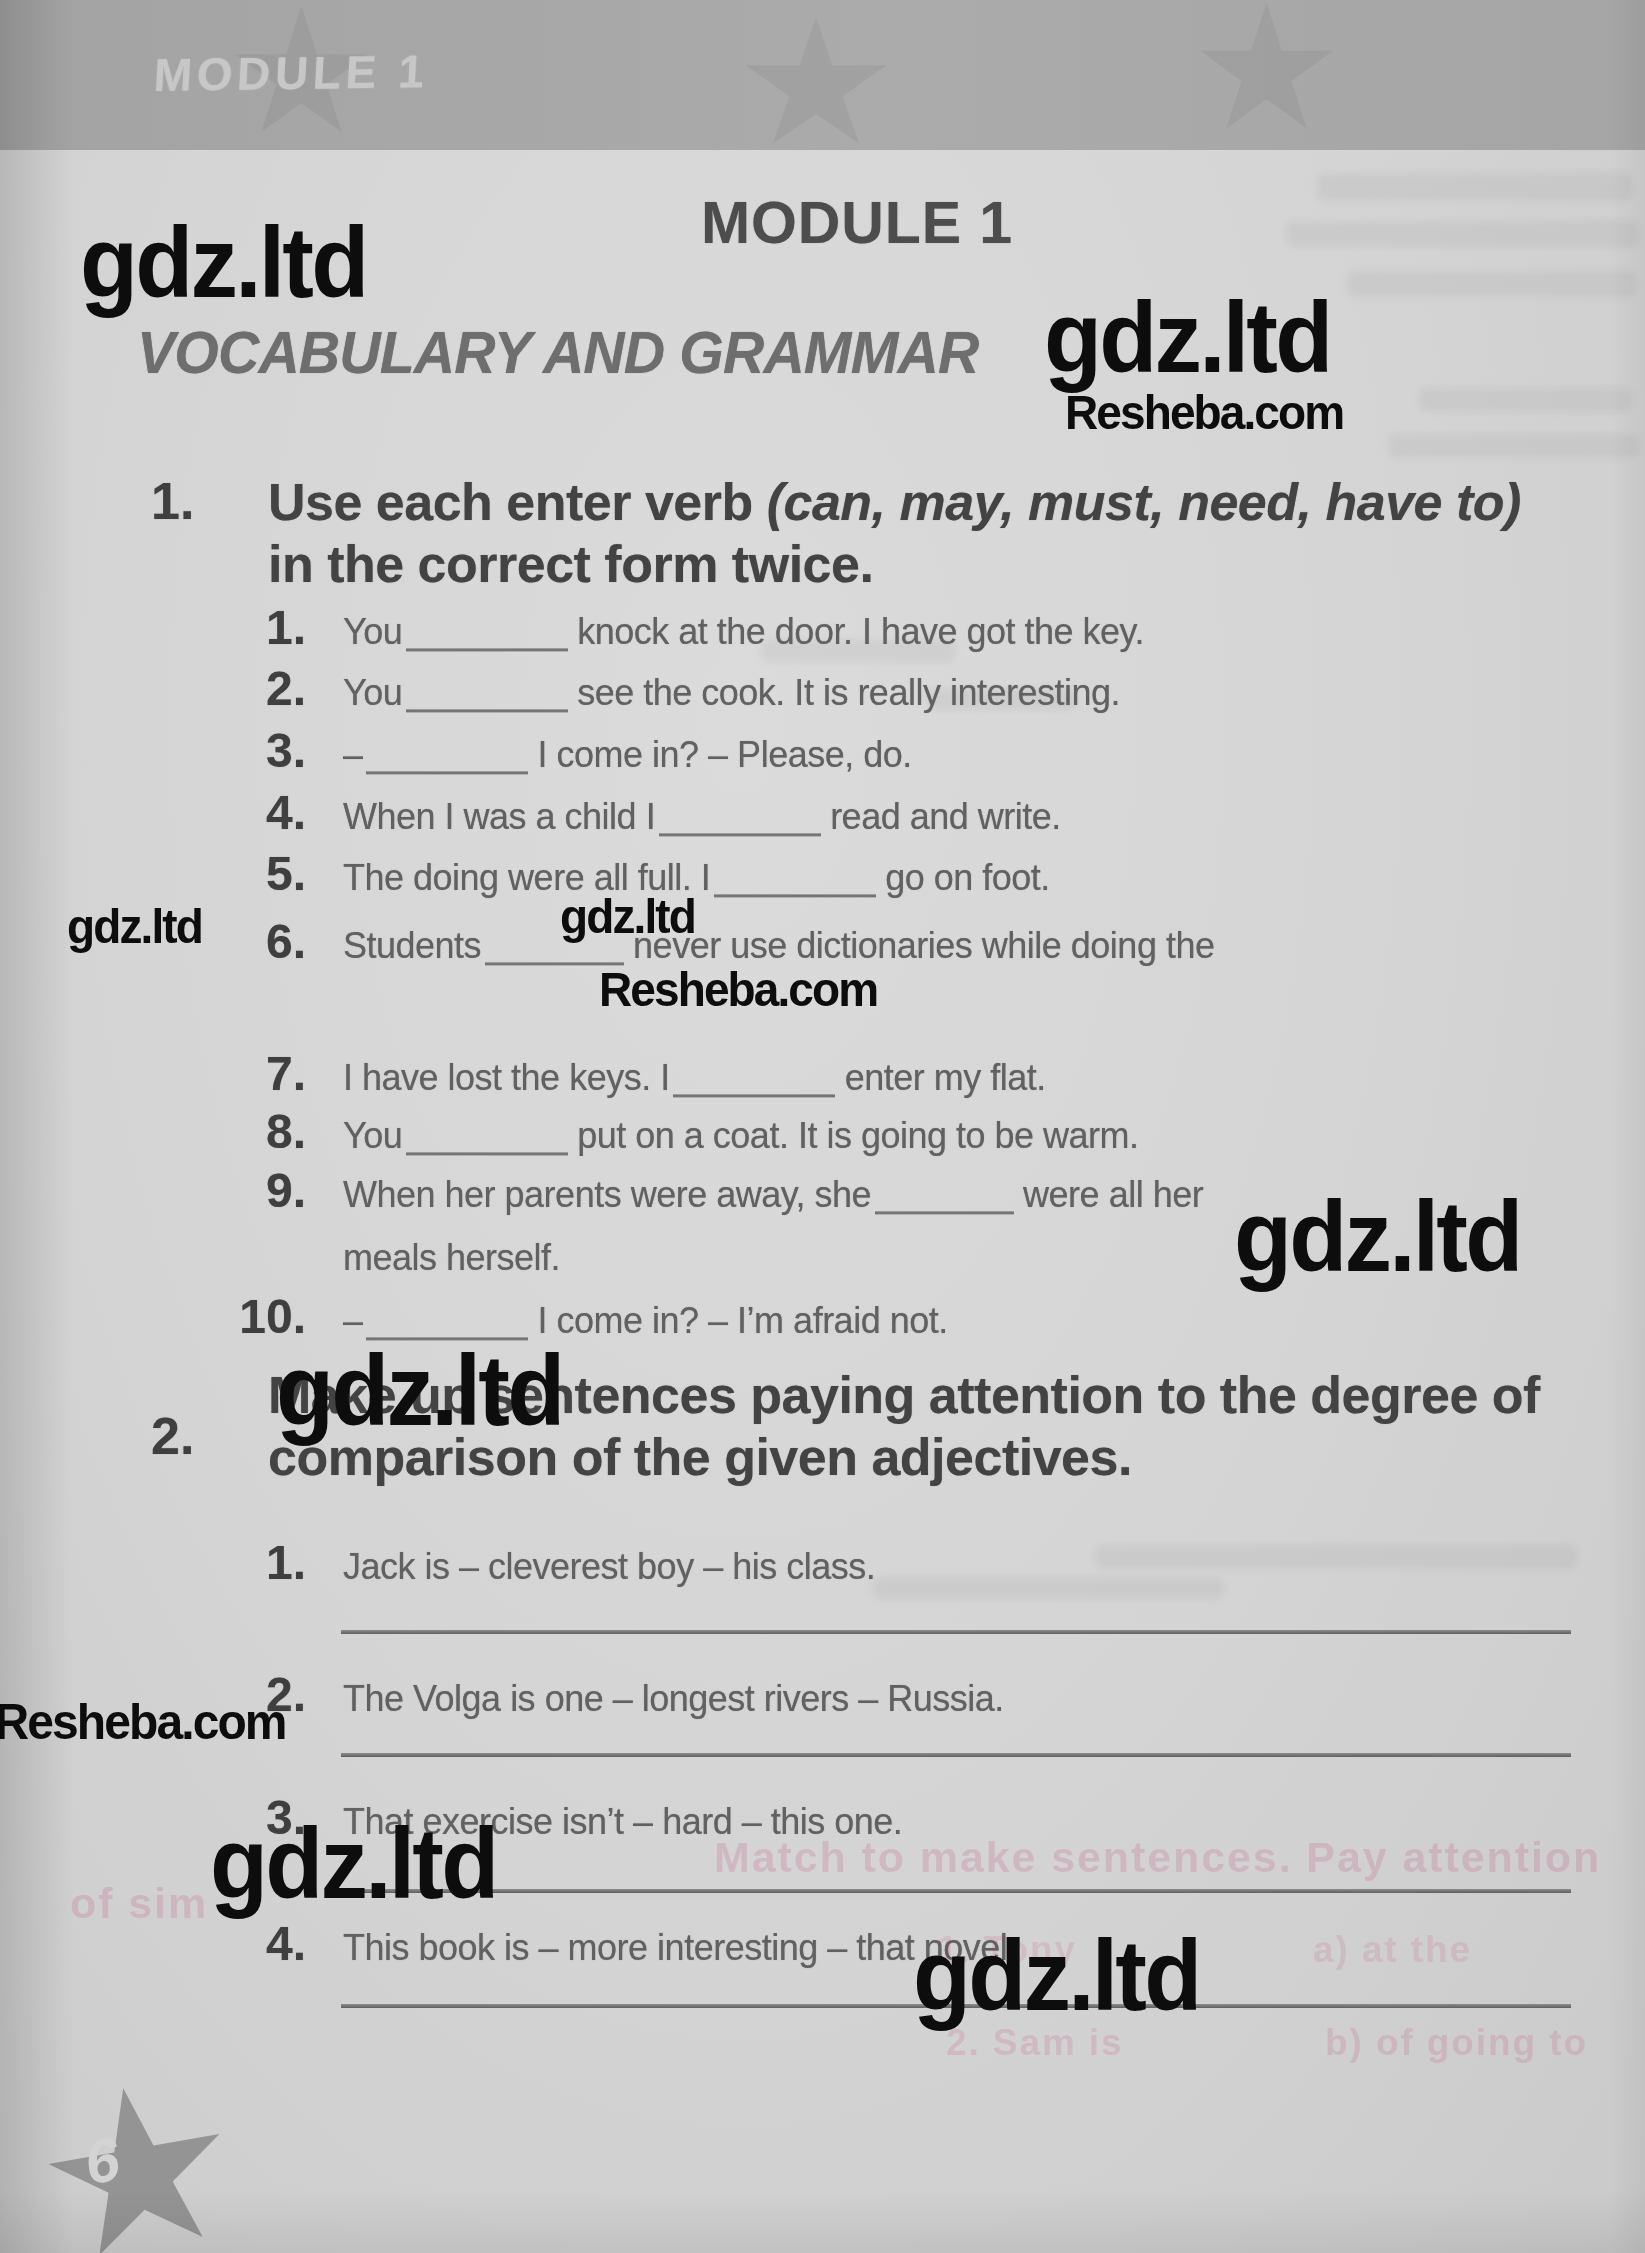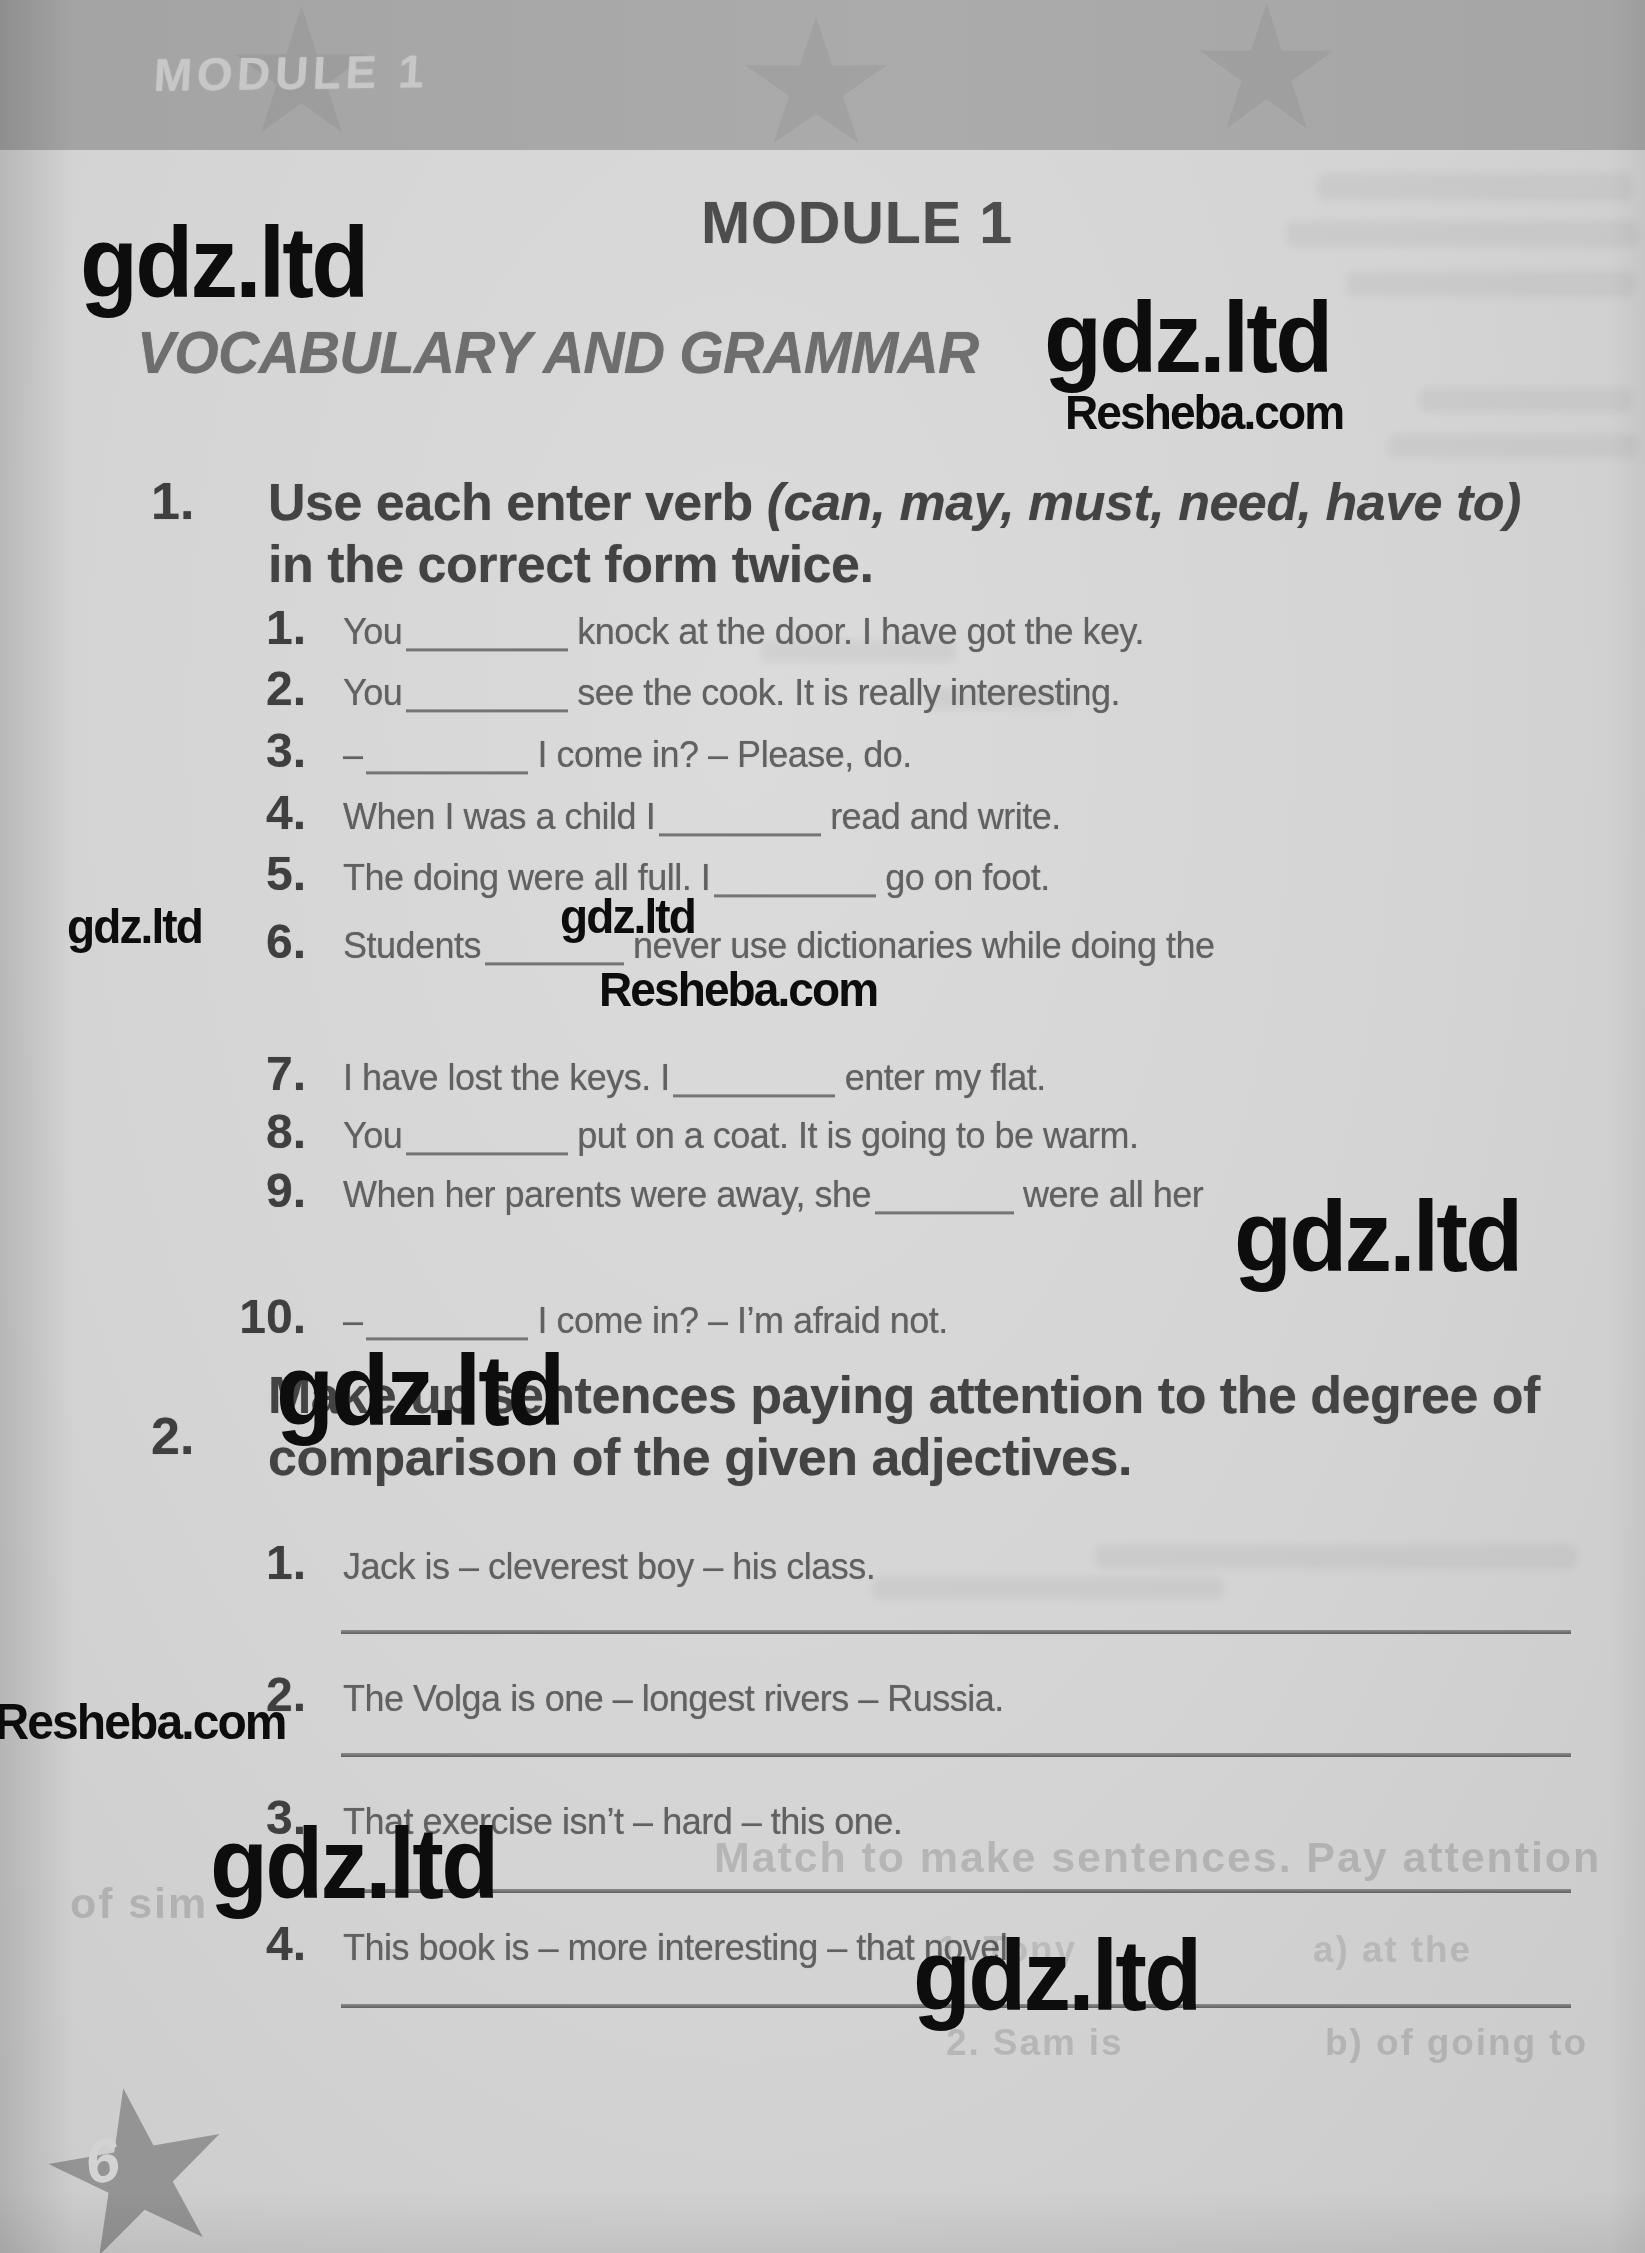--- a/index.html
+++ b/index.html
@@ -80,21 +80,21 @@
 
   .wm{
     position:absolute;color:#0d0d0d;font-weight:700;line-height:1;
     letter-spacing:-2.8px;transform:scaleY(1.05);transform-origin:left top;
     white-space:nowrap;
   }
   .wm-big{font-size:95px;}
   .wm-med{font-size:46px;letter-spacing:-1.9px;}
 
   .ghost{
-    position:absolute;color:#000000;font-weight:700;opacity:.14;
+    position:absolute;color:#be185d;font-weight:700;opacity:.14;
     filter:blur(0.6px);white-space:nowrap;letter-spacing:1.9px;
   }
   .smudge{
     position:absolute;background:rgba(0,0,0,.045);filter:blur(3.7px);border-radius:7.4px;
   }
 
   .star{
     position:absolute;left:48px;top:2087px;width:181px;height:176px;
     background:#949494;transform:rotate(-10deg);
     clip-path:polygon(50% 0%,61% 35%,98% 35%,68% 57%,79% 91%,50% 70%,21% 91%,32% 57%,2% 35%,39% 35%);
@@ -151,21 +151,21 @@
 <div class="item" style="top:914px;">
   <span class="inum soft">6.</span><span class="itext soft"><span class="nowrap"><span>Students</span><span class="bl bl-sm"></span><span>never use dictionaries while doing the</span></span></span>
 </div>
 <div class="item" style="top:1046px;">
   <span class="inum soft">7.</span><span class="itext soft"><span>I have lost the keys. I</span><span class="bl"></span><span>enter my flat.</span></span>
 </div>
 <div class="item" style="top:1104px;">
   <span class="inum soft">8.</span><span class="itext soft"><span>You</span><span class="bl"></span><span>put on a coat. It is going to be warm.</span></span>
 </div>
 <div class="item" style="top:1163px;">
-  <span class="inum soft">9.</span><span class="itext soft"><span class="nowrap"><span>When her parents were away, she</span><span class="bl bl-sm"></span><span>were all her</span></span></span>
+  <span class="inum soft">9.</span><span class="itext soft"><span class="nowrap"><span>When her parents were away, she</span><span class="bl bl-sm"></span><span>were all her</span></span><span class="l2">meals herself.</span></span>
 </div>
 <div class="item" style="top:1289px;">
   <span class="inum soft">10.</span><span class="itext soft"><span>–</span><span class="bl"></span><span>I come in? – I’m afraid not.</span></span>
 </div>
 
 <div class="ex-num soft" style="top:1406px;">2.</div>
 <div class="ex-instr soft" style="top:1364px;width:1331px;">Make up sentences paying attention to the degree of comparison of the given adjectives.</div>
 
 <div class="item" style="top:1535px;">
   <span class="inum soft">1.</span><span class="itext soft">Jack is – cleverest boy – his class.</span>

